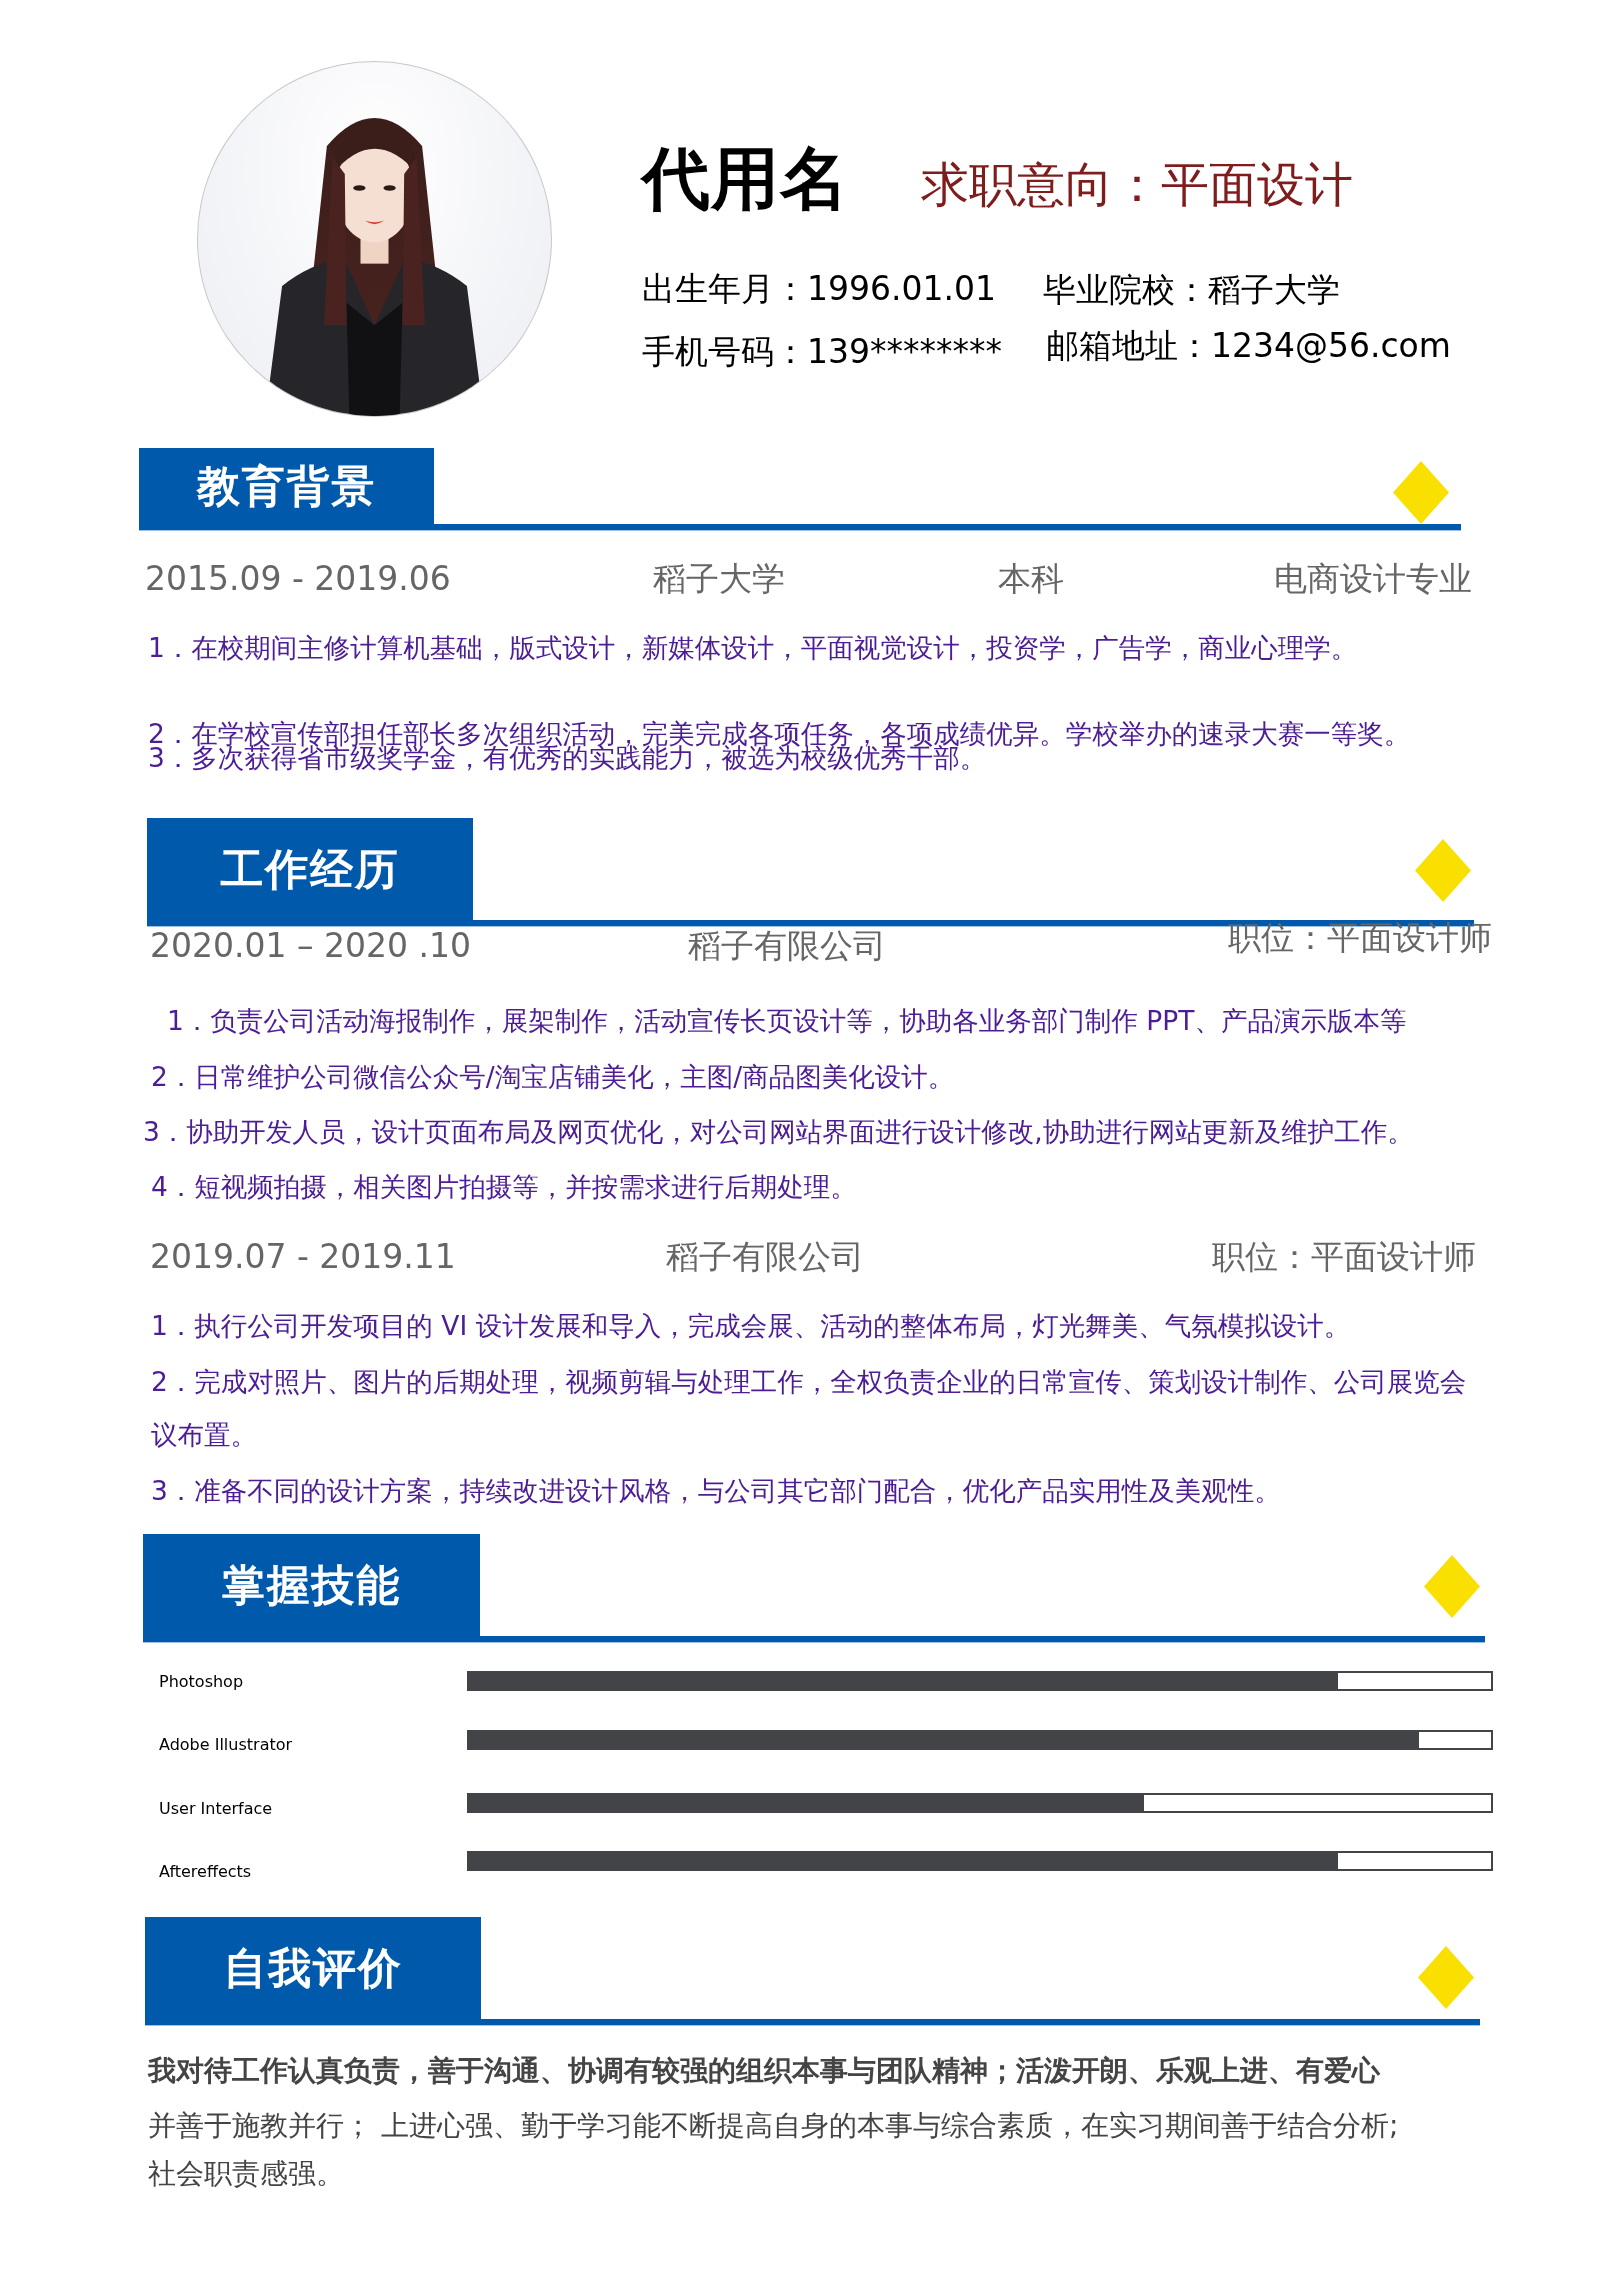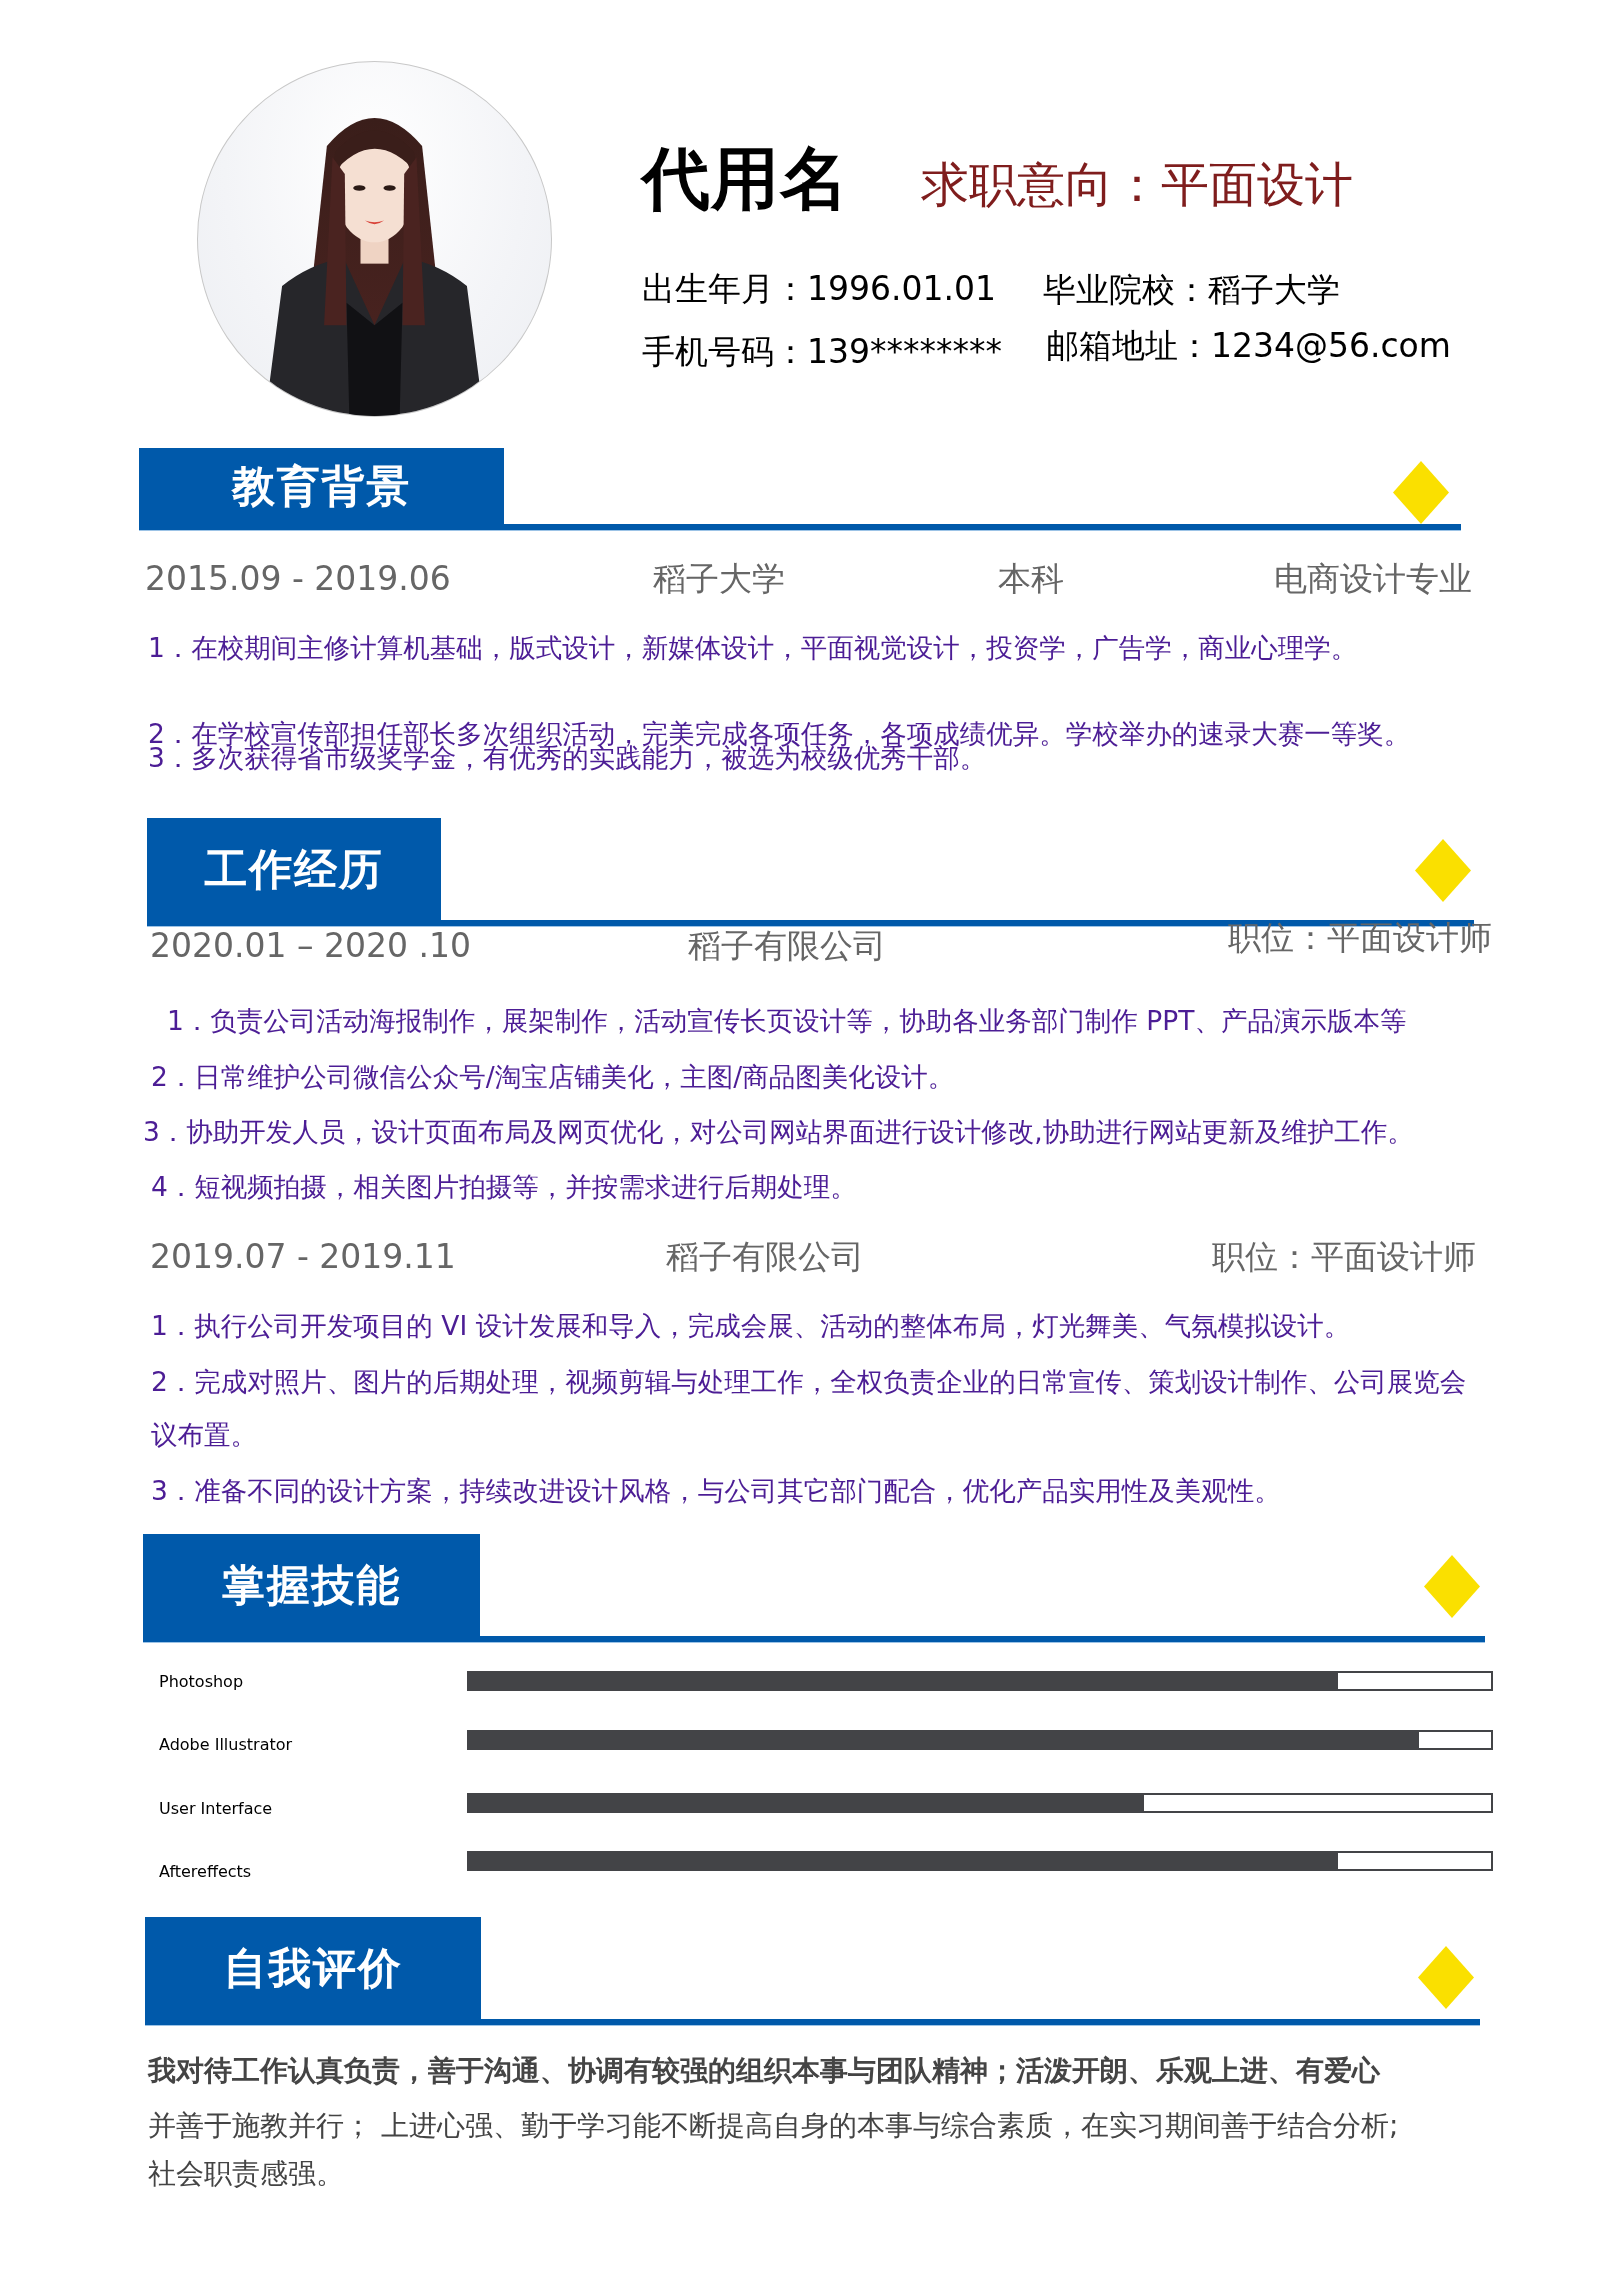--- a/index.html
+++ b/index.html
@@ -58,34 +58,34 @@
 </div>
 
 <div class="abs name">代用名</div>
 <div class="abs intent">求职意向：平面设计</div>
 
 <div class="abs info" style="left:642px;top:269px;">出生年月：1996.01.01</div>
 <div class="abs info" style="left:1043px;top:270px;">毕业院校：稻子大学</div>
 <div class="abs info" style="left:642px;top:332px;">手机号码：139********</div>
 <div class="abs info" style="left:1046px;top:326px;">邮箱地址：1234@56.com</div>
 
-<div class="sec-box" style="left:139px;top:448px;width:365px;height:78px;">教育背景</div>
+<div class="sec-box" style="left:139px;top:448px;width:295px;height:78px;">教育背景</div>
 <div class="sec-line" style="left:139px;top:524px;width:1322px;"></div>
 <div class="diamond" style="left:1393px;top:461px;"></div>
 
 <div class="abs row-head" style="left:145px;top:559px;">2015.09 - 2019.06</div>
 <div class="abs row-head" style="left:653px;top:559px;">稻子大学</div>
 <div class="abs row-head" style="left:998px;top:559px;">本科</div>
 <div class="abs row-head" style="left:1274px;top:559px;">电商设计专业</div>
 
 <div class="abs body-line" style="left:148px;top:631px;">1．在校期间主修计算机基础，版式设计，新媒体设计，平面视觉设计，投资学，广告学，商业心理学。</div>
 <div class="abs body-line" style="left:148px;top:686px;margin-top:31px;">2．在学校宣传部担任部长多次组织活动，完美完成各项任务，各项成绩优异。学校举办的速录大赛一等奖。</div>
 <div class="abs body-line" style="left:148px;top:741px;">3．多次获得省市级奖学金，有优秀的实践能力，被选为校级优秀干部。</div>
 
-<div class="sec-box" style="left:147px;top:818px;width:294px;height:104px;">工作经历</div>
+<div class="sec-box" style="left:147px;top:818px;width:326px;height:104px;">工作经历</div>
 <div class="sec-line" style="left:147px;top:920px;width:1327px;"></div>
 <div class="diamond" style="left:1415px;top:839px;"></div>
 
 <div class="abs row-head" style="left:150px;top:926px;">2020.01 – 2020 .10</div>
 <div class="abs row-head" style="left:688px;top:926px;">稻子有限公司</div>
 <div class="abs row-head" style="left:1228px;top:918px;">职位：平面设计师</div>
 
 <div class="abs body-line" style="left:167px;top:1004px;">1．负责公司活动海报制作，展架制作，活动宣传长页设计等，协助各业务部门制作 PPT、产品演示版本等</div>
 <div class="abs body-line" style="left:151px;top:1060px;">2．日常维护公司微信公众号/淘宝店铺美化，主图/商品图美化设计。</div>
 <div class="abs body-line" style="left:143px;top:1115px;">3．协助开发人员，设计页面布局及网页优化，对公司网站界面进行设计修改,协助进行网站更新及维护工作。</div>

